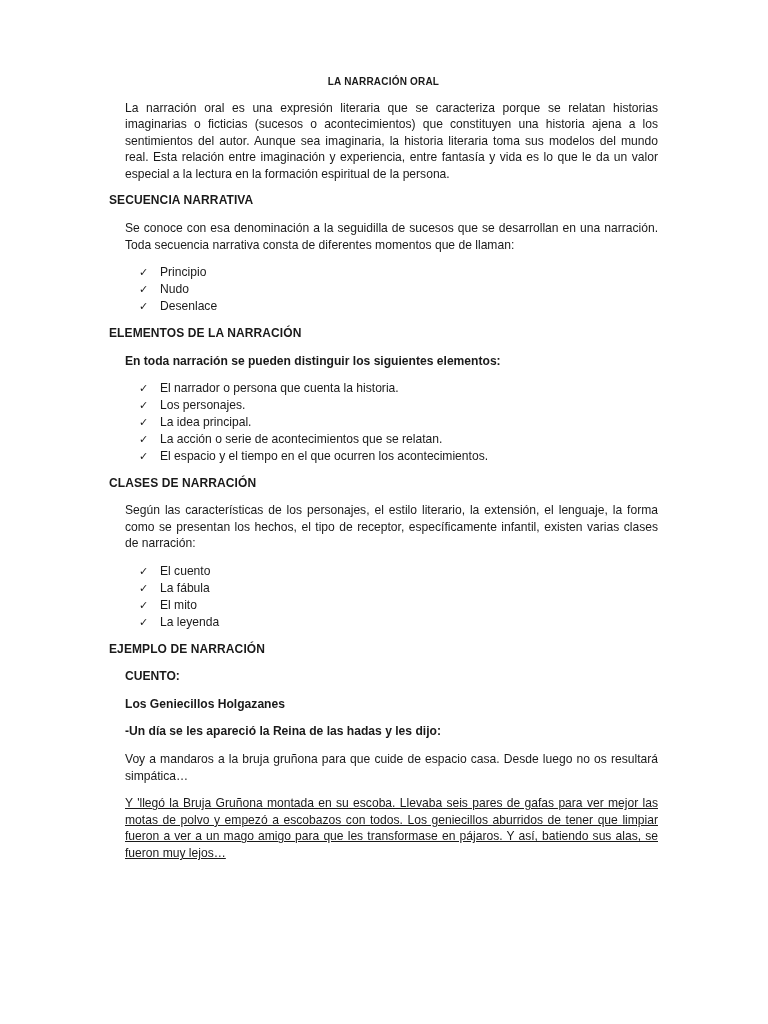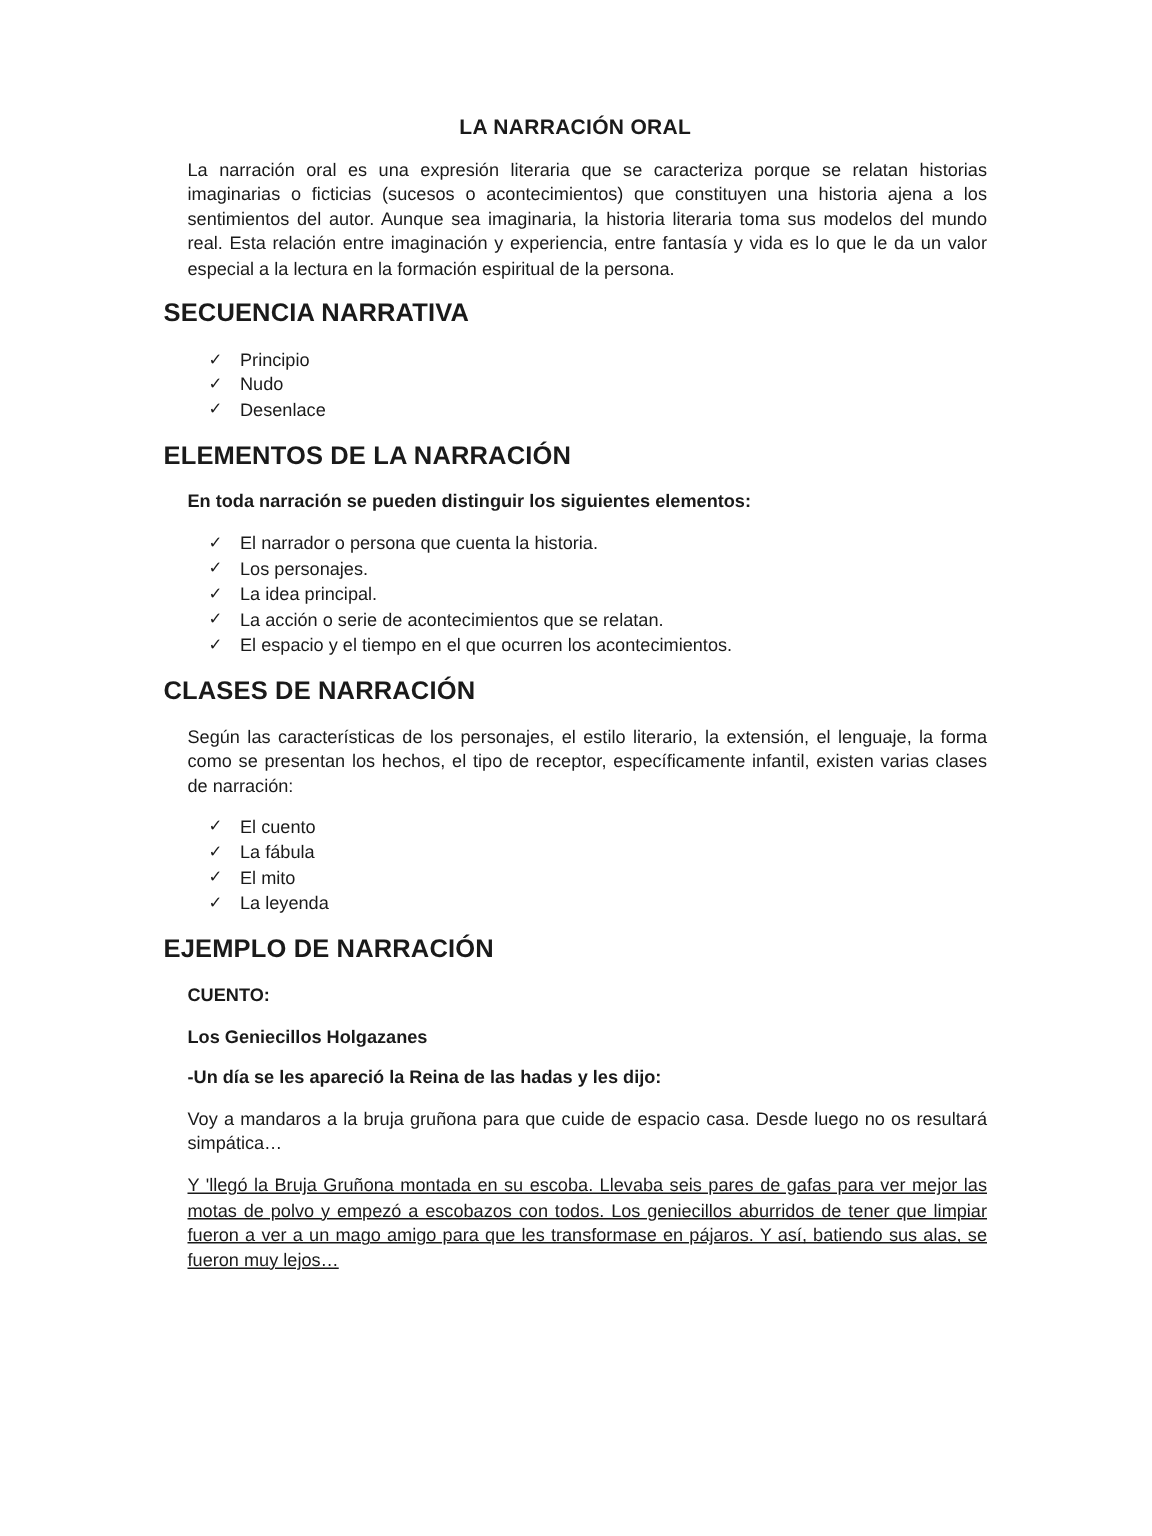--- a/index.html
+++ b/index.html
@@ -18,29 +18,29 @@
   }
   .page {
     position: relative;
     width: 768px;
     height: 1024px;
     background: #ffffff;
     box-sizing: border-box;
     padding: 76px 110px 0 109px;
   }
   .doc-title {
-    font-size: 14px;
+    font-size: 10px;
     font-weight: bold;
     text-align: center;
     letter-spacing: 0.2px;
     margin: 0 0 11px 0;
     line-height: 1.25;
   }
   .section-heading {
-    font-size: 17px;
+    font-size: 12px;
     font-weight: bold;
     letter-spacing: 0.1px;
     margin: 0 0 11px 0;
     line-height: 1.3;
   }
   p.body-text {
     font-size: 12.1px;
     line-height: 16.6px;
     margin: 0 0 11px 16px;
     text-align: justify;
@@ -78,20 +78,21 @@
 </head>
 <body>
 
 <div class="page">
 
   <h1 class="doc-title">LA NARRACIÓN ORAL</h1>
 
   <p class="body-text">La narración oral es una expresión literaria que se caracteriza porque se relatan historias imaginarias o ficticias (sucesos o acontecimientos) que constituyen una historia ajena a los sentimientos del autor. Aunque sea imaginaria, la historia literaria toma sus modelos del mundo real. Esta relación entre imaginación y experiencia, entre fantasía y vida es lo que le da un valor especial a la lectura en la formación espiritual de la persona.</p>
 
   <h2 class="section-heading">SECUENCIA NARRATIVA</h2>
+  <p class="body-text">Se conoce con esa denominación a la seguidilla de sucesos que se desarrollan en una narración. Toda secuencia narrativa consta de diferentes momentos que de llaman:</p>
   <ul class="check-list">
     <li><span class="tick">✓</span><span>Principio</span></li>
     <li><span class="tick">✓</span><span>Nudo</span></li>
     <li><span class="tick">✓</span><span>Desenlace</span></li>
   </ul>
 
   <h2 class="section-heading">ELEMENTOS DE LA NARRACIÓN</h2>
   <p class="body-text flush">En toda narración se pueden distinguir los siguientes elementos:</p>
   <ul class="check-list">
     <li><span class="tick">✓</span><span>El narrador o persona que cuenta la historia.</span></li>

